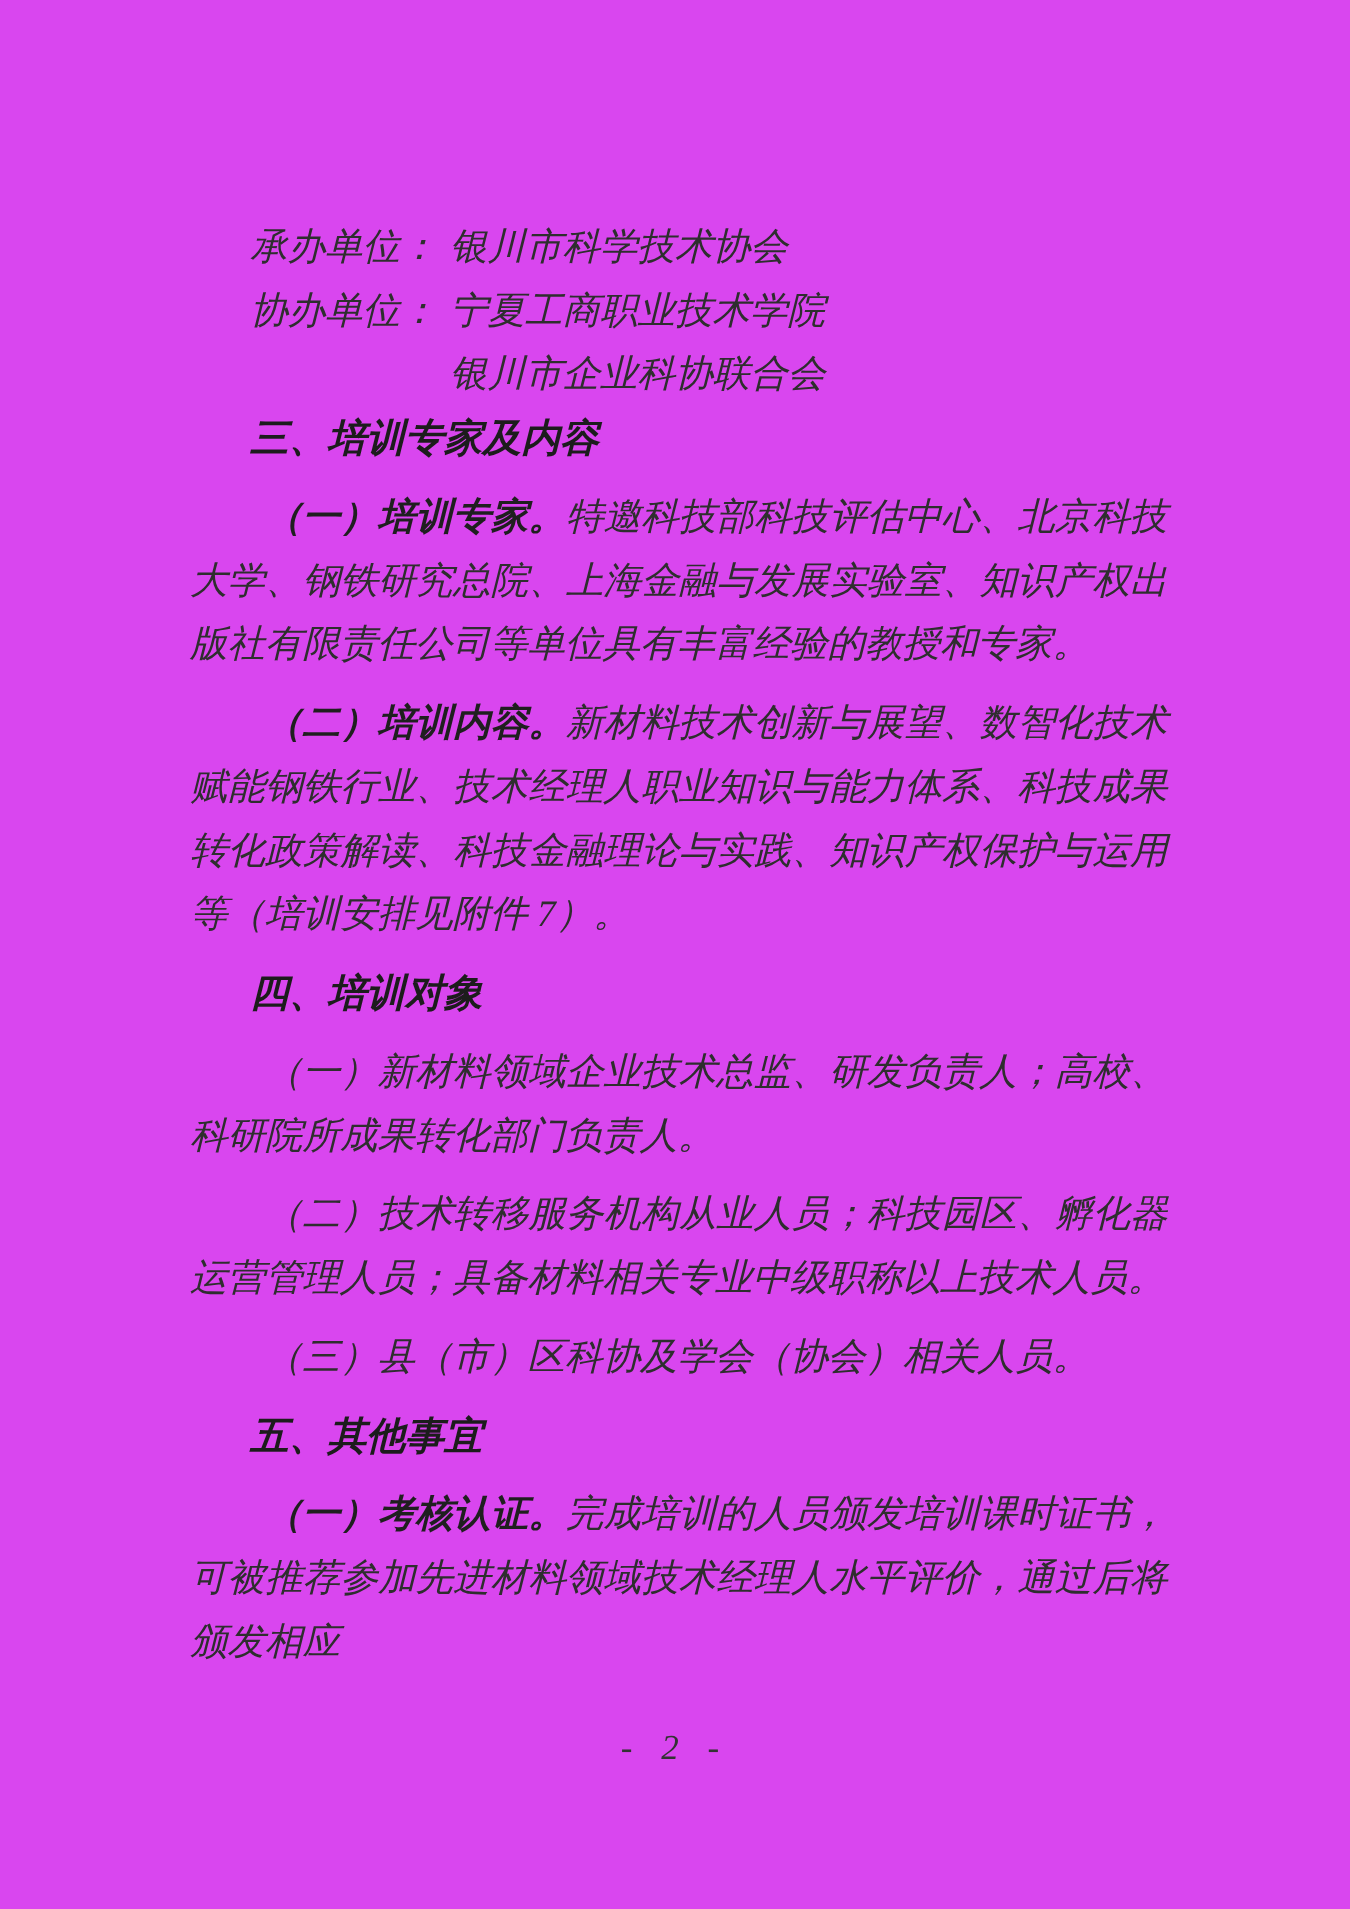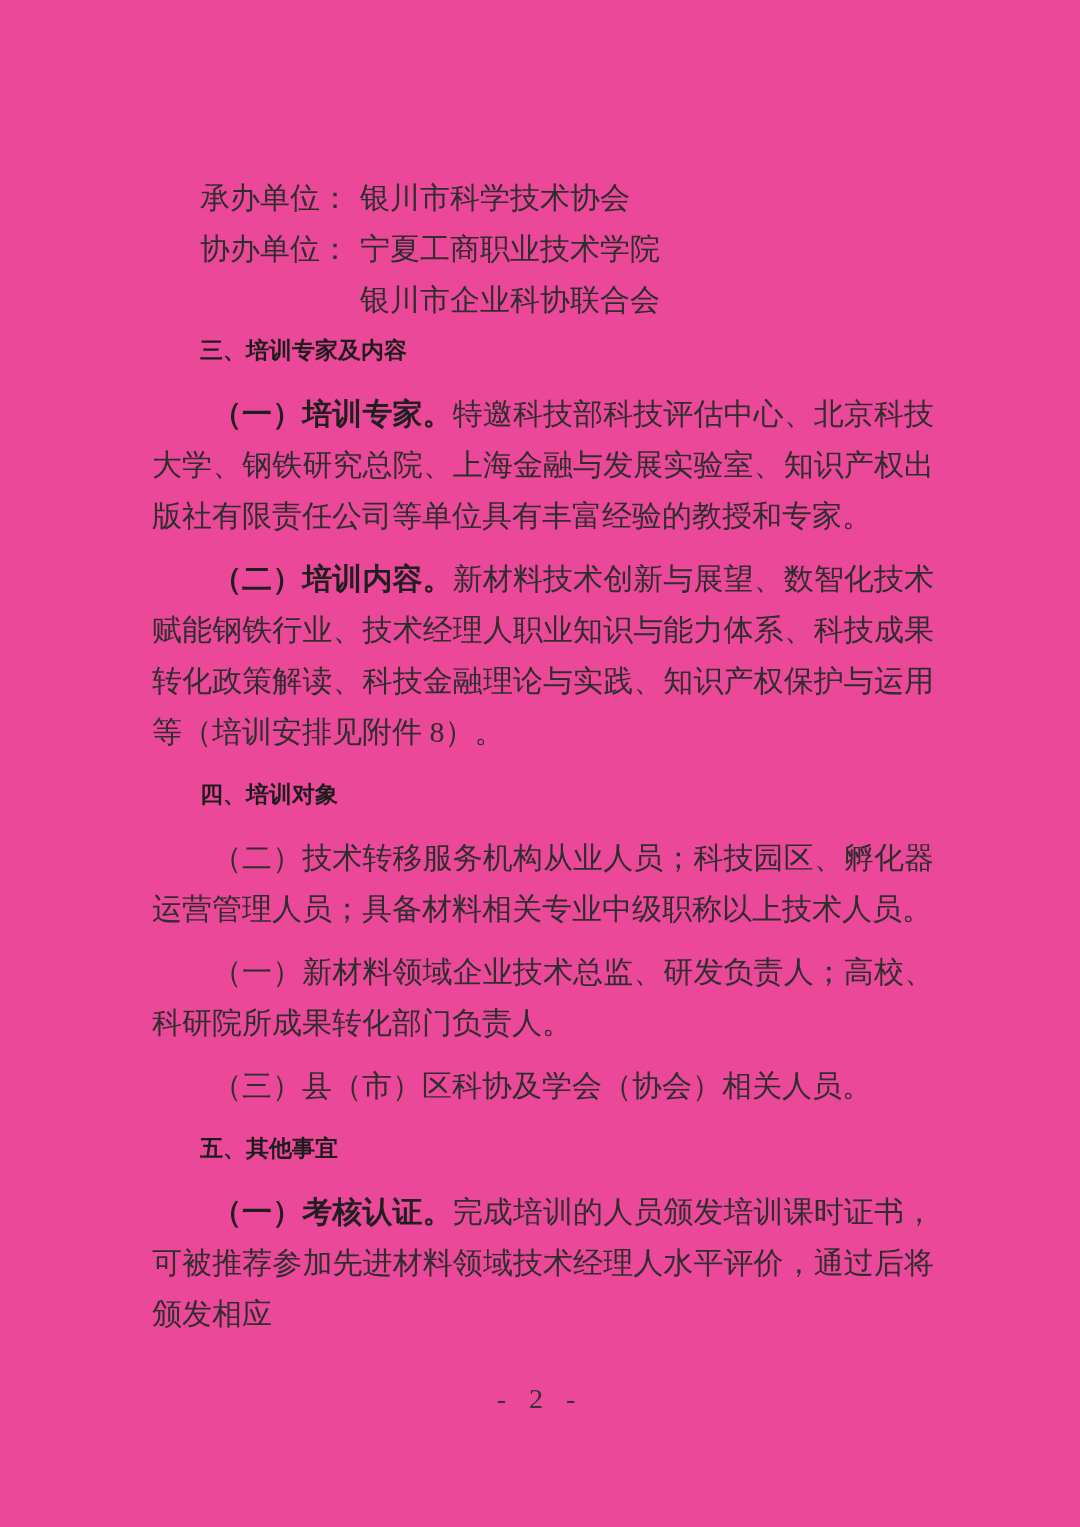--- a/index.html
+++ b/index.html
@@ -5,27 +5,28 @@
   html, body {
     margin: 0;
     padding: 0;
     background: #fdfdfd;
   }
   .page {
     position: relative;
     width: 1080px;
     height: 1527px;
     box-sizing: border-box;
-    background: #ec4899;
+    background: #d946ef;
     padding: 172px 134px 10px 140px;
     font-family: "Liberation Serif", serif;
     font-size: 30px;
     line-height: 51px;
     color: #2e2e2e;
     overflow: hidden;
+    font-style: italic;
   }
   .org-row {
     display: flex;
     padding-left: 60px;
   }
   .org-label {
     flex: none;
     width: 160px;
     white-space: nowrap;
   }
@@ -34,21 +35,21 @@
     white-space: nowrap;
   }
   .org-cont {
     margin-left: 220px;
     white-space: nowrap;
   }
   h2.sec-heading {
     margin: 0;
     font-family: "Liberation Sans", sans-serif;
     font-weight: bold;
-    font-size: 23px;
+    font-size: 31px;
     line-height: 51px;
     text-indent: 60px;
     color: #1c1c1c;
   }
   p.body-para {
     margin: 12px;
     text-indent: 60px;
     text-align: justify;
     line-height: 51px;
   }
@@ -83,27 +84,27 @@
       <span class="org-label">协办单位：</span>
       <span class="org-value">宁夏工商职业技术学院</span>
     </div>
     <div class="org-cont">银川市企业科协联合会</div>
   </div>
 
   <h2 class="sec-heading">三、培训专家及内容</h2>
 
   <p class="body-para"><span class="para-lead">（一）培训专家。</span><span>特邀科技部科技评估中心、北京科技大学、钢铁研究总院、上海金融与发展实验室、知识产权出版社有限责任公司等单位具有丰富经验的教授和专家。</span></p>
 
-  <p class="body-para"><span class="para-lead">（二）培训内容。</span><span>新材料技术创新与展望、数智化技术赋能钢铁行业、技术经理人职业知识与能力体系、科技成果转化政策解读、科技金融理论与实践、知识产权保护与运用等（培训安排见附件 8）。</span></p>
+  <p class="body-para"><span class="para-lead">（二）培训内容。</span><span>新材料技术创新与展望、数智化技术赋能钢铁行业、技术经理人职业知识与能力体系、科技成果转化政策解读、科技金融理论与实践、知识产权保护与运用等（培训安排见附件 7）。</span></p>
 
   <h2 class="sec-heading">四、培训对象</h2>
 
+  <p class="body-para"><span>（一）新材料领域企业技术总监、研发负责人；高校、科研院所成果转化部门负责人。</span></p>
+
   <p class="body-para"><span>（二）技术转移服务机构从业人员；科技园区、孵化器运营管理人员；具备材料相关专业中级职称以上技术人员。</span></p>
-
-  <p class="body-para"><span>（一）新材料领域企业技术总监、研发负责人；高校、科研院所成果转化部门负责人。</span></p>
 
   <p class="body-para"><span>（三）县（市）区科协及学会（协会）相关人员。</span></p>
 
   <h2 class="sec-heading">五、其他事宜</h2>
 
   <p class="body-para"><span class="para-lead">（一）考核认证。</span><span>完成培训的人员颁发培训课时证书，可被推荐参加先进材料领域技术经理人水平评价，通过后将颁发相应</span></p>
 
   <div class="page-footer">- 2 -</div>
 
 </div>

